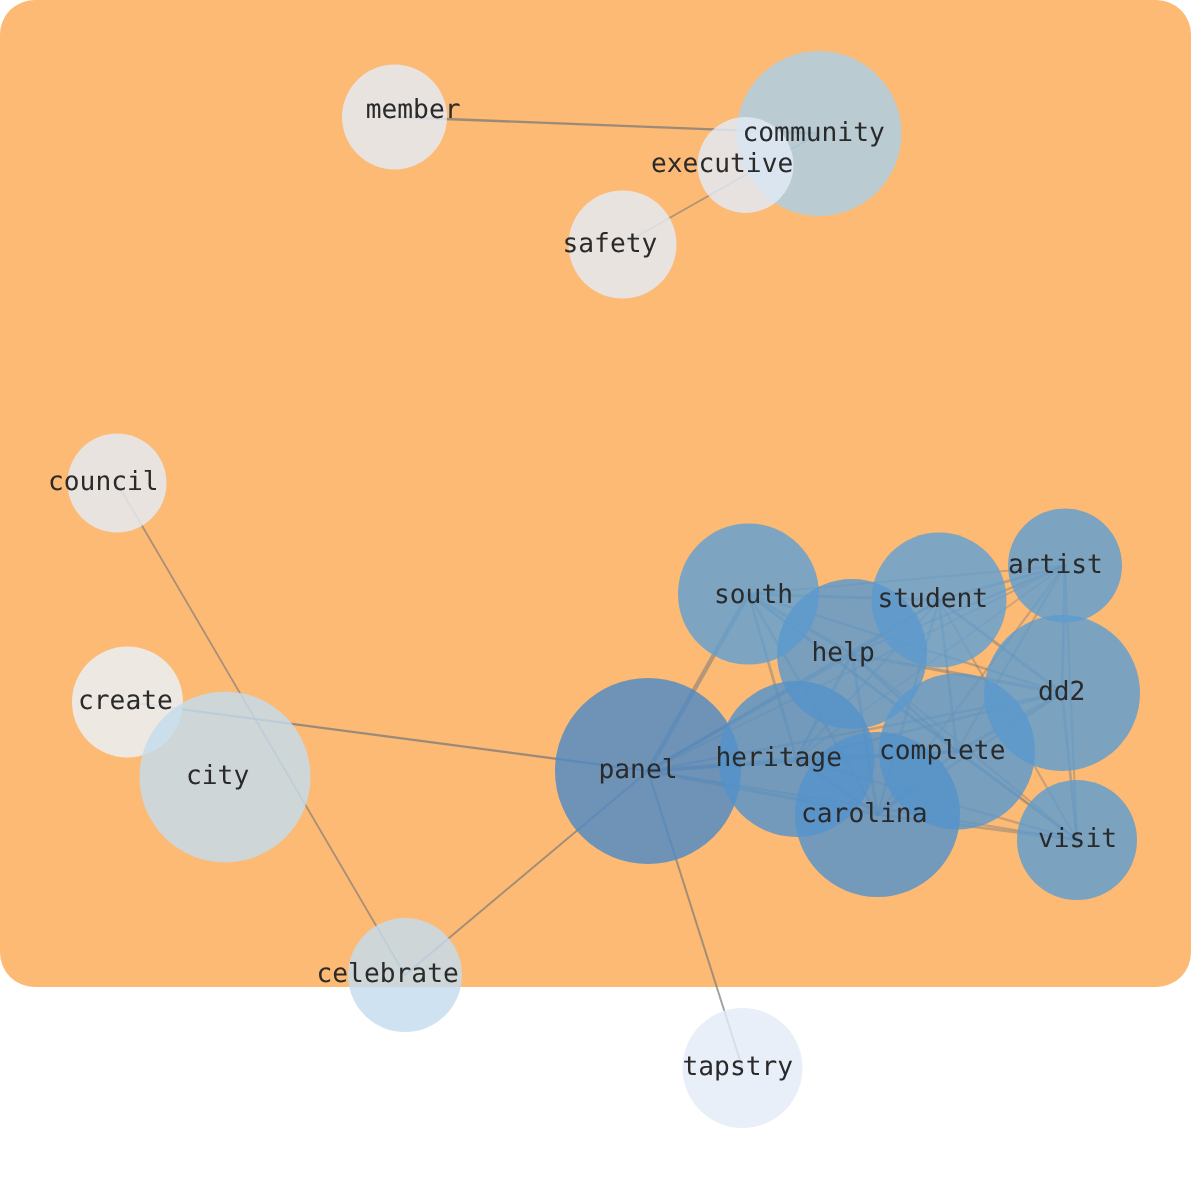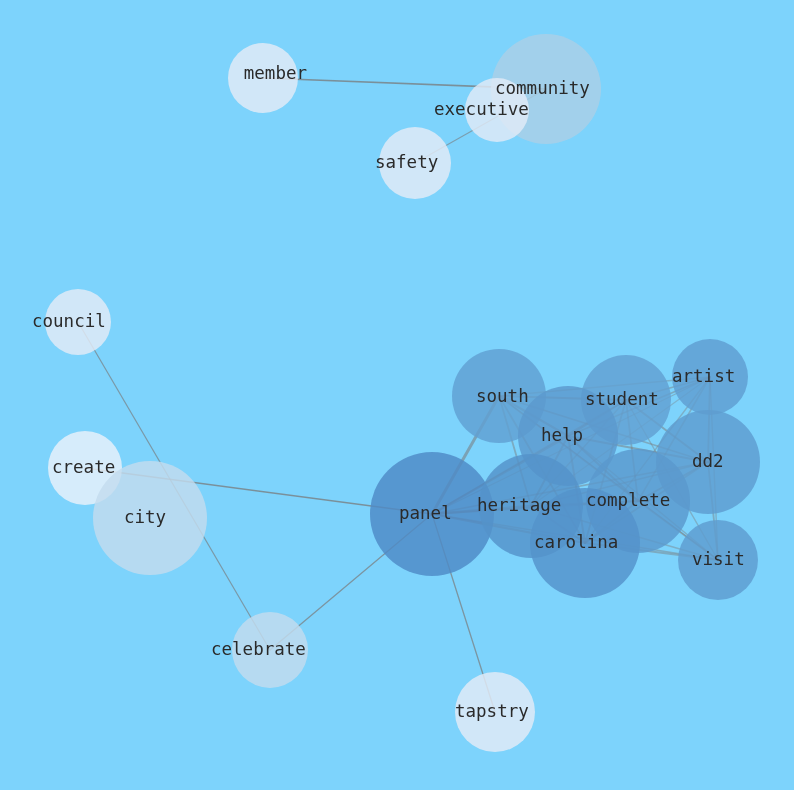--- a/index.html
+++ b/index.html
@@ -9,22 +9,23 @@
   }
   body {
     width: 794px;
     height: 790px;
     font-family: "DejaVu Sans Mono", "Liberation Mono", monospace;
     overflow: hidden;
   }
   #graph-root {
     position: relative;
     width: 794px;
-    height: 790px;
-    background: #7dd3fc;
+    height: 658px;
+    background: #fdba74;
+    border-radius: 23px;
   }
   #graph-svg {
     position: absolute;
     top: 0;
     left: 0;
     width: 794px;
     height: 790px;
     display: block;
   }
   .node-label {

